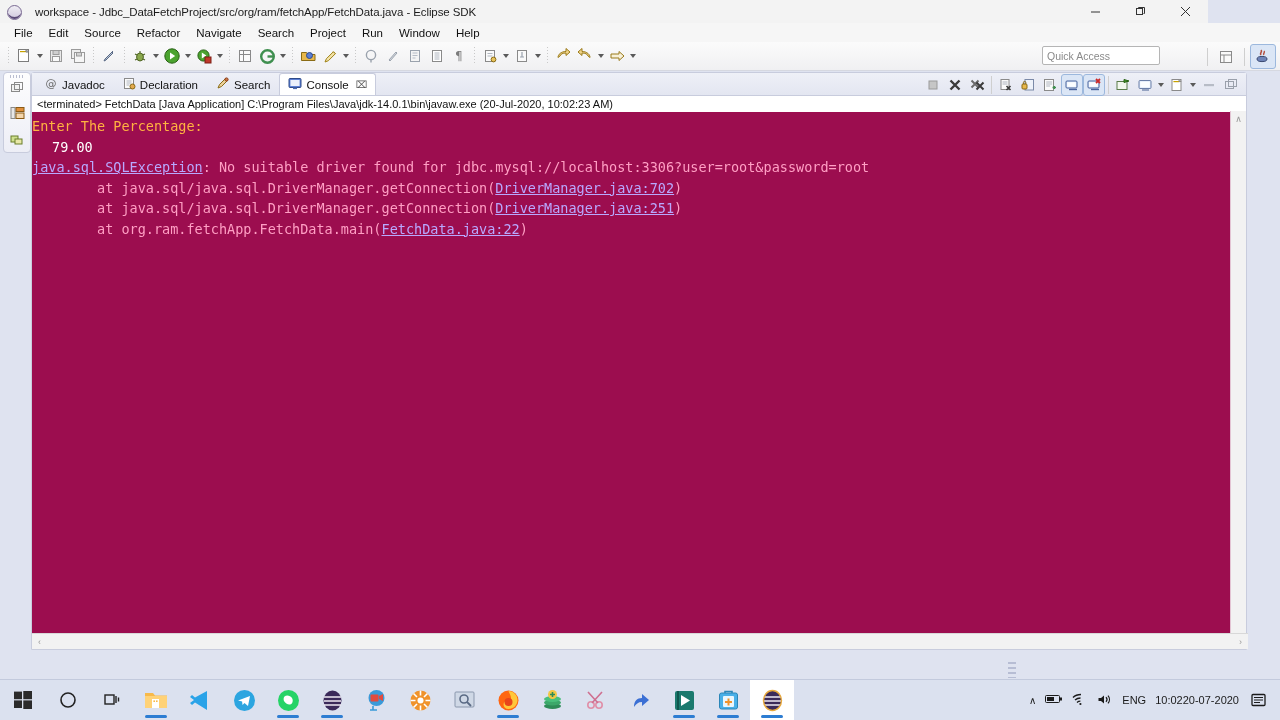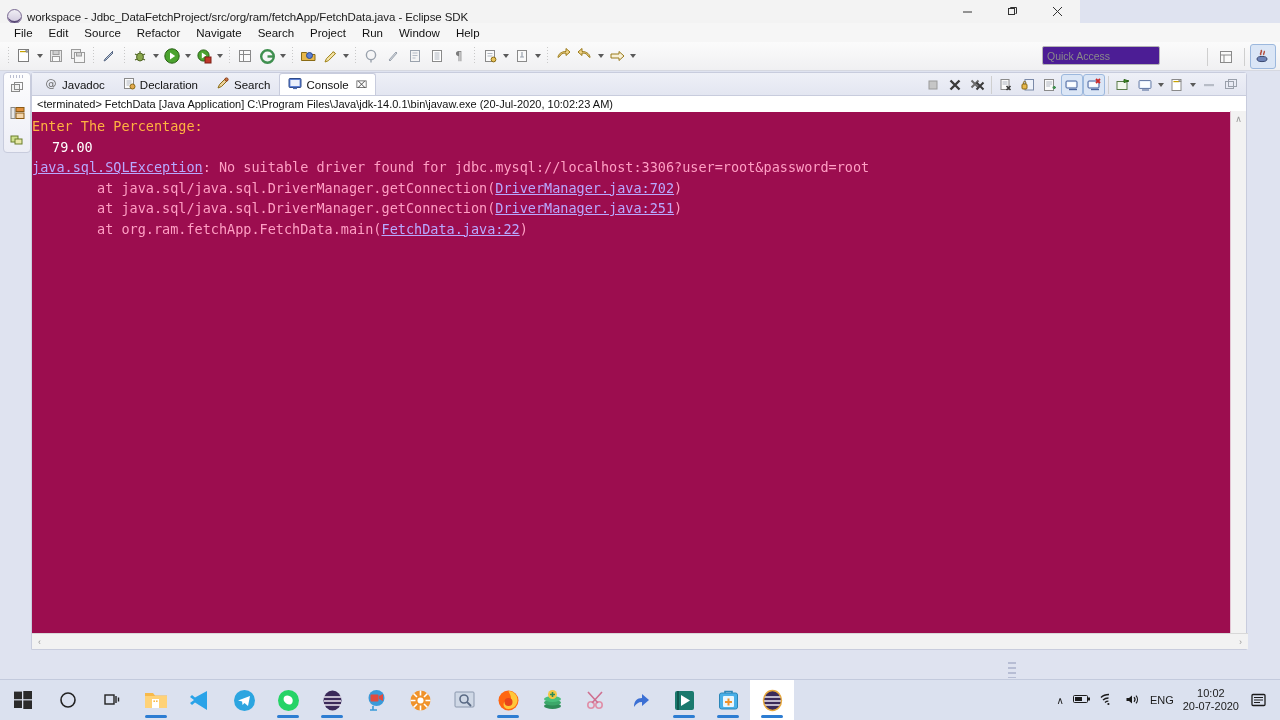--- a/index.html
+++ b/index.html
@@ -6,23 +6,23 @@
   body{
     width:1280px;height:720px;overflow:hidden;
     font-family:"Liberation Sans",sans-serif;
     background:#dfe3f0;
     -webkit-font-smoothing:antialiased;
   }
   .app{position:relative;width:1280px;height:720px;}
 
   
   .titlebar{
-    position:absolute;left:0;top:0;width:1080px;height:23px;
+    position:absolute;left:0;top:0;width:1208px;height:23px;
     background:#f3f3f3;border-bottom:1px solid #e2e2e2;
-    display:flex;align-items:flex-end;
+    display:flex;align-items:center;gap:8px;
   }
   .tb-icon{width:14px;height:14px;margin:0 6px 0 7px;flex:0 0 auto;position:relative;}
   .tb-icon .globe{
     width:13px;height:13px;border-radius:50%;
     background:linear-gradient(#f0eef4,#cfc7dd);
     border:1px solid #7a6a93;
     box-shadow:inset 0 -3px 0 -1px #5a4a77;
   }
   .tb-title{font-size:11.5px;color:#1b1b1b;white-space:nowrap;letter-spacing:-.1px;}
   .winbtns{position:absolute;right:0;top:0;height:23px;display:flex;}
@@ -48,21 +48,21 @@
   .tsep{width:1px;height:18px;margin:0 4px;
     background:repeating-linear-gradient(#c9c9c9 0 1px,transparent 1px 3px);}
   .tbtn{width:22px;height:22px;display:flex;align-items:center;justify-content:center;position:relative;}
   .tarrow{width:10px;height:22px;display:flex;align-items:center;justify-content:center;}
   .tarrow i{display:block;width:0;height:0;border-left:3.5px solid transparent;
     border-right:3.5px solid transparent;border-top:4px solid #5a5a5a;}
 
   
   .quickaccess{
     position:absolute;right:120px;top:46px;width:118px;height:19px;
-    background:#4c1d95;border:1px solid #b5b5b5;border-radius:2px;
+    background:#ffffff;border:1px solid #b5b5b5;border-radius:2px;
     font-size:10.5px;color:#8a8a8a;display:flex;align-items:center;
     padding-left:4px;box-sizing:border-box;
   }
   .persp{position:absolute;right:4px;top:44px;display:flex;align-items:center;gap:2px;}
   .persp .pbtn{width:24px;height:23px;display:flex;align-items:center;justify-content:center;
     border:1px solid transparent;border-radius:3px;}
   .persp .pbtn.on{background:#dbe6f6;border-color:#9cb8dd;}
   .vsep{width:1px;height:18px;background:#cfcfcf;margin:0 3px;}
 
   
@@ -161,21 +161,21 @@
     display:flex;align-items:center;
   }
   .tstart{width:46px;height:40px;display:flex;align-items:center;justify-content:center;}
   .tico{width:44px;height:40px;display:flex;align-items:center;justify-content:center;
     position:relative;}
   .tico.running::after{content:"";position:absolute;bottom:2px;left:11px;width:22px;height:3px;
     background:#2d7dd2;border-radius:2px;}
   .tico.active{background:#ffffff;}
   .tray{margin-left:auto;display:flex;align-items:center;gap:9px;padding-right:10px;
     font-size:11px;color:#1b1b1b;}
-  .clock{display:flex;flex-direction:column;align-items:center;line-height:13px;font-size:11px;}
+  .clock{display:flex;align-items:center;line-height:13px;font-size:11px;}
   .notif{width:22px;height:22px;display:flex;align-items:center;justify-content:center;}
 </style>
 </head>
 <body>
 
 <div class="app">
 
   <div class="titlebar">
     <div class="tb-icon">
         <div class="globe"></div>

